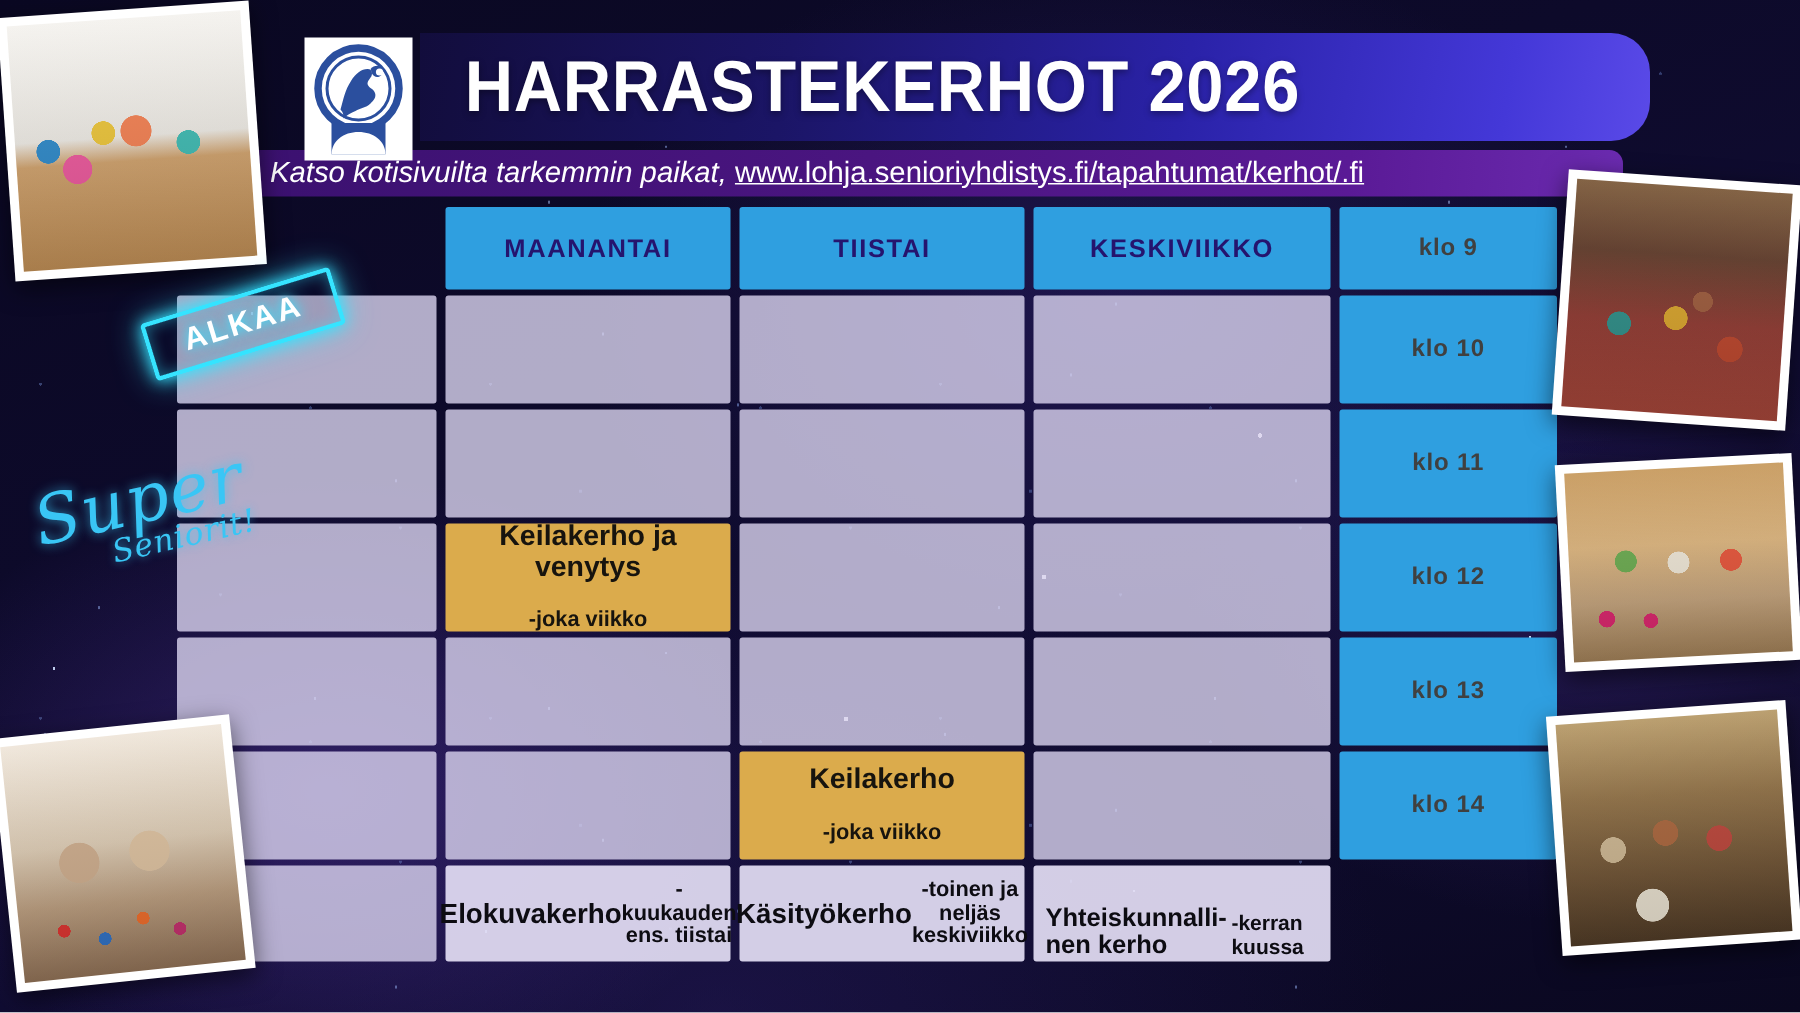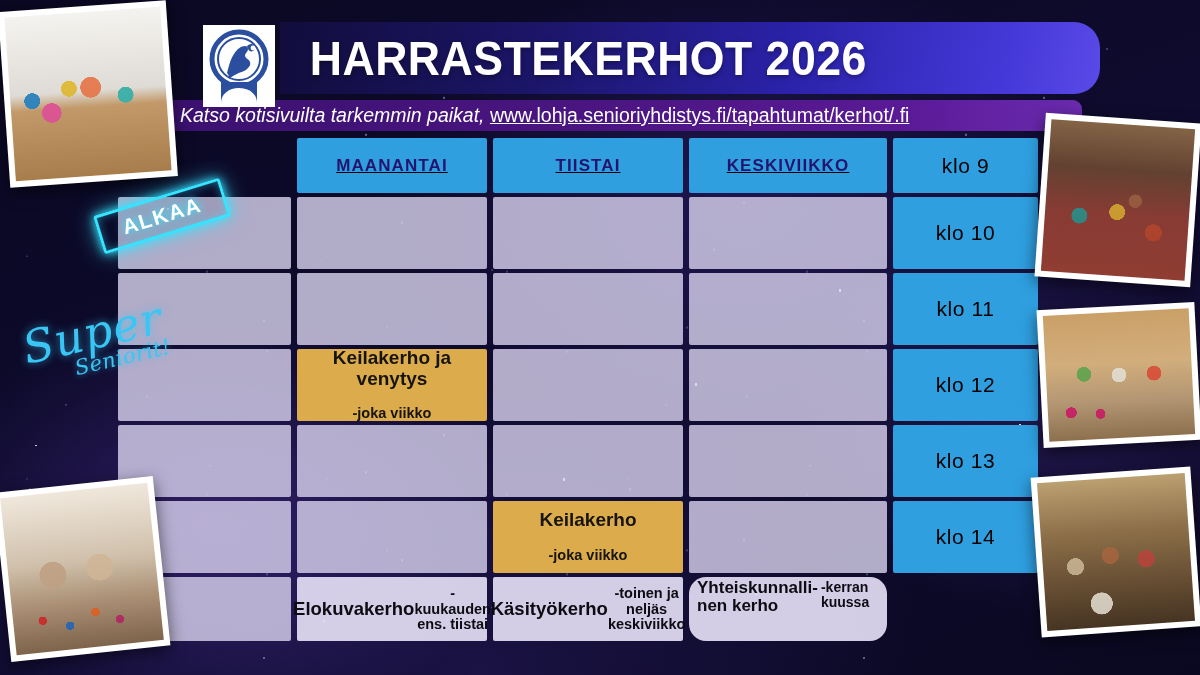--- a/index.html
+++ b/index.html
@@ -135,39 +135,38 @@
     grid-template-rows: 55px 72px 72px 72px 72px 72px 64px;
     gap: 4px 6px;
   }
   .cell { position: relative; }
   .corner-blank { background: transparent; }
 
   .day-head {
     background: #2f9fe0;
     display: flex; align-items: center; justify-content: center;
     border-radius: 2px;
-    text-decoration: underline;
   }
   .day-head span {
     color: #25146e;
     font-weight: 700;
     font-size: 17px;
     letter-spacing: 1.1px;
     font-family: "Liberation Sans Narrow", "Liberation Sans", sans-serif;
     text-transform: uppercase;
   }
   .time-head {
     background: #2f9fe0;
     display: flex; align-items: center; justify-content: center;
     border-radius: 2px;
   }
   .time-head span {
-    color: #000000;
-    font-weight: 400;
-    font-size: 21px;
+    color: #404040;
+    font-weight: 700;
+    font-size: 16px;
     letter-spacing: .6px;
   }
   .slot-empty {
     background: rgba(219,212,240,0.80);
     border-radius: 2px;
   }
   .slot-gold {
     background: #dbab4c;
     border-radius: 2px;
     display: flex; flex-direction: column;
@@ -190,23 +189,22 @@
     margin-top: 17px;
   }
   .slot-light {
     background: rgba(226,221,243,0.93);
     border-radius: 2px;
     display: flex; flex-direction: row;
     align-items: center; justify-content: center;
     padding: 2px 5px;
   }
   .slot-light.align-left {
-    align-items: flex-start;
+    align-items: flex-end;
     padding-left: 8px;
-    border-radius: 17px;
   }
   .slot-light .ev-title {
     color: #0d0c12;
     font-weight: 700;
     font-size: 18.5px;
     line-height: 1.05;
     text-align: center;
   }
   .slot-light.align-left .ev-title { text-align: left; font-size: 17px; }
   .slot-light .ev-sub {

